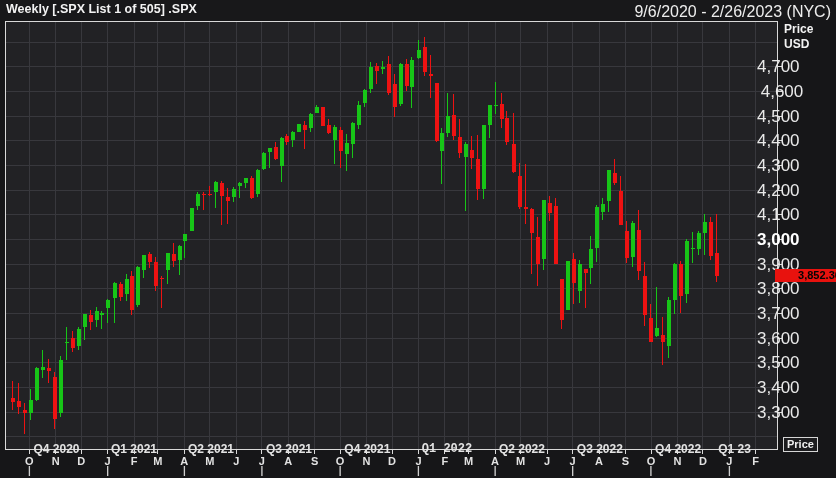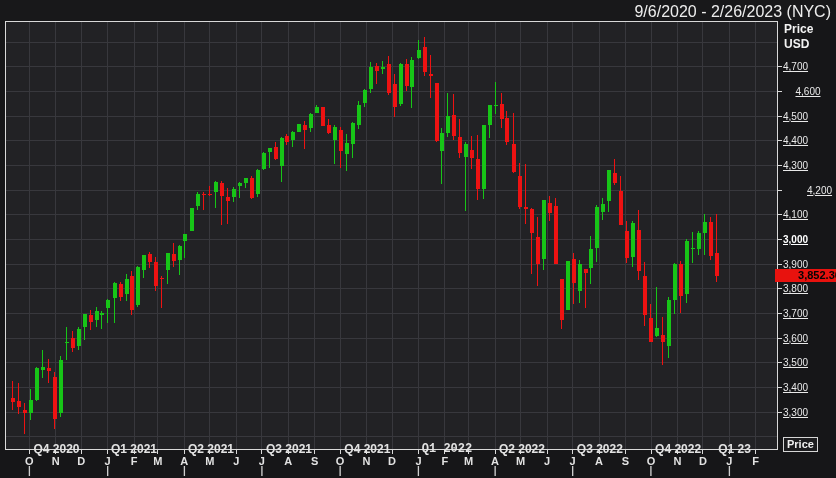--- a/index.html
+++ b/index.html
@@ -6,22 +6,22 @@
   #app{
     position:relative;width:836px;height:478px;overflow:hidden;
     background:#161618;font-family:"Liberation Sans",sans-serif;
     -webkit-font-smoothing:antialiased;
   }
   #title-bar{position:absolute;left:0;top:0;width:836px;height:20px;background:#18181a;}
   #chart-title{position:absolute;left:6px;top:2px;font-size:12.5px;font-weight:bold;color:#f2f2f2;white-space:nowrap;}
   #date-range{position:absolute;right:5px;top:3px;font-size:16px;color:#ededed;white-space:nowrap;}
   #chart-svg{position:absolute;left:0;top:0;}
   .ylab{
-    position:absolute;left:783px;width:50px;height:13px;line-height:13px;
-    font-size:10px;color:#e9e9e9;white-space:nowrap;text-decoration:underline;
+    position:absolute;left:757px;width:50px;height:13px;line-height:13px;
+    font-size:17px;color:#e9e9e9;white-space:nowrap;
   }
   .ylab.bold{font-weight:bold;color:#ffffff;}
   #price-header{position:absolute;left:784px;top:22px;font-size:12px;font-weight:bold;color:#f2f2f2;line-height:15px;}
   #last-price-badge{
     position:absolute;left:775px;width:57px;height:13px;line-height:13px;
     text-align:center;font-size:11px;font-weight:bold;color:#050505;z-index:5;
   }
   .mlab{
     position:absolute;top:455px;width:16px;margin-left:-8px;text-align:center;
     font-size:11px;font-weight:bold;color:#e2e2e2;height:12px;line-height:12px;
@@ -38,20 +38,21 @@
     position:absolute;left:783px;top:437px;padding:0 3px;height:13px;line-height:13px;
     border:1px solid #d6d6d6;font-size:11px;font-weight:bold;color:#f0f0f0;
     background:#1c1c1e;cursor:pointer;
   }
 </style>
 </head>
 <body>
 
 <div id="app">
   <div id="title-bar">
+    <span id="chart-title">Weekly [.SPX List 1 of 505] .SPX</span>
     <span id="date-range">9/6/2020 - 2/26/2023 (NYC)</span>
   </div>
 
   <svg id="chart-svg" width="836" height="478">
       <rect x="5" y="21" width="772" height="428" fill="#222225"></rect>
       <line x1="5" y1="436.7" x2="777" y2="436.7" stroke="#38383d" stroke-width="1" shape-rendering="crispEdges"></line>
       <line x1="5" y1="412.0" x2="777" y2="412.0" stroke="#38383d" stroke-width="1" shape-rendering="crispEdges"></line>
       <line x1="5" y1="387.3" x2="777" y2="387.3" stroke="#38383d" stroke-width="1" shape-rendering="crispEdges"></line>
       <line x1="5" y1="362.7" x2="777" y2="362.7" stroke="#38383d" stroke-width="1" shape-rendering="crispEdges"></line>
       <line x1="5" y1="338.0" x2="777" y2="338.0" stroke="#38383d" stroke-width="1" shape-rendering="crispEdges"></line>
@@ -387,21 +388,21 @@
     <div>Price</div>
     <div>USD</div>
   </div>
 
   <div id="y-labels">
       <div class="ylab" style="top: 60.1px;">4,700</div>
       <div class="ylab" style="top: 84.8px; text-align: center;">4,600</div>
       <div class="ylab" style="top: 109.5px;">4,500</div>
       <div class="ylab" style="top: 134.1px;">4,400</div>
       <div class="ylab" style="top: 158.8px;">4,300</div>
-      <div class="ylab" style="top: 183.5px; margin-left: 24px;">4,200</div>
+      <div class="ylab" style="top: 183.5px;">4,200</div>
       <div class="ylab" style="top: 208.1px;">4,100</div>
       <div class="ylab bold" style="top: 232.8px;">3,000</div>
       <div class="ylab" style="top: 257.5px;">3,900</div>
       <div class="ylab" style="top: 282.2px;">3,800</div>
       <div class="ylab" style="top: 306.8px;">3,700</div>
       <div class="ylab" style="top: 331.5px;">3,600</div>
       <div class="ylab" style="top: 356.2px;">3,500</div>
       <div class="ylab" style="top: 380.8px;">3,400</div>
       <div class="ylab" style="top: 405.5px;">3,300</div>
     </div>

